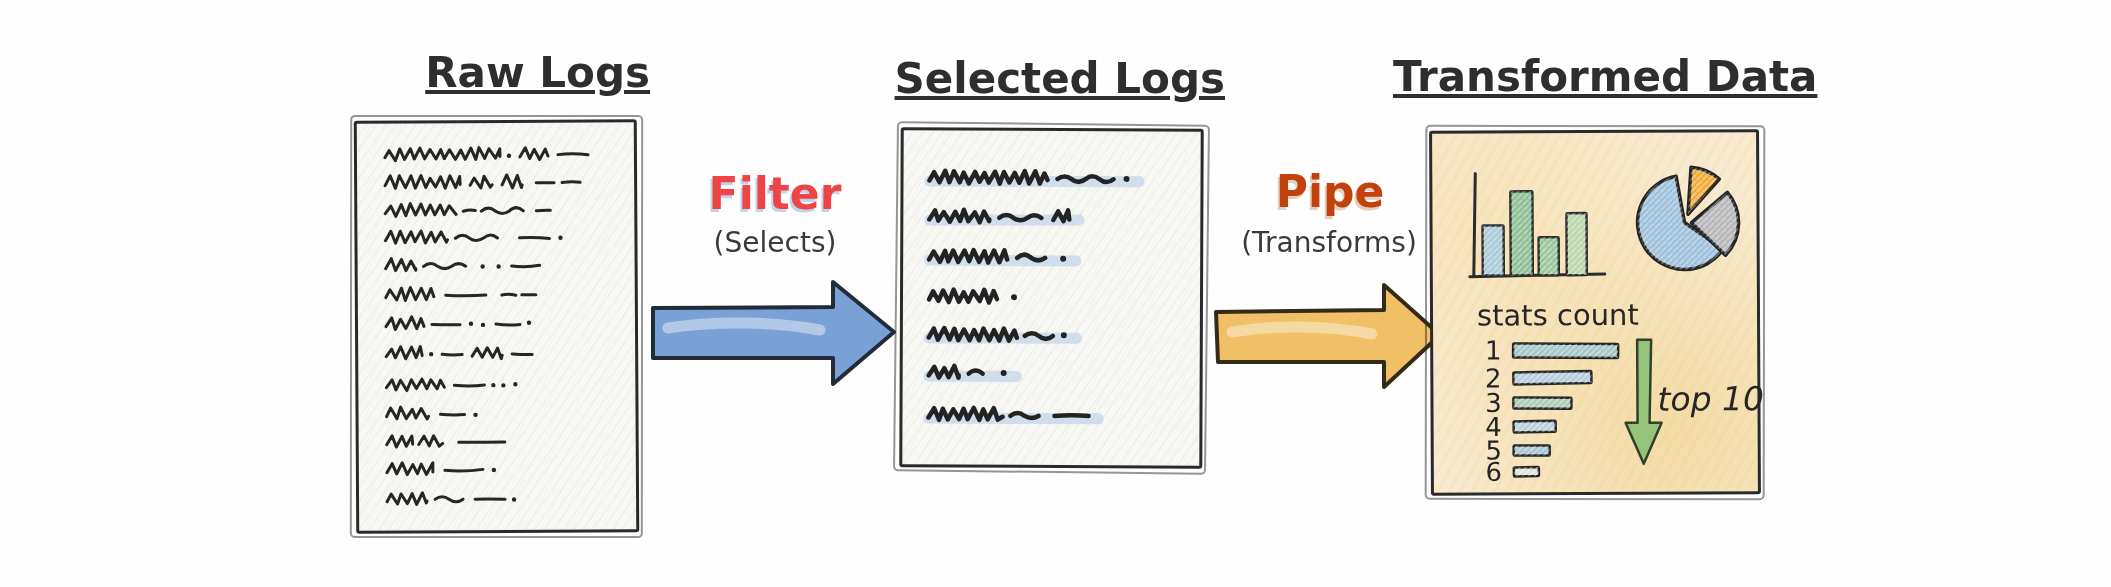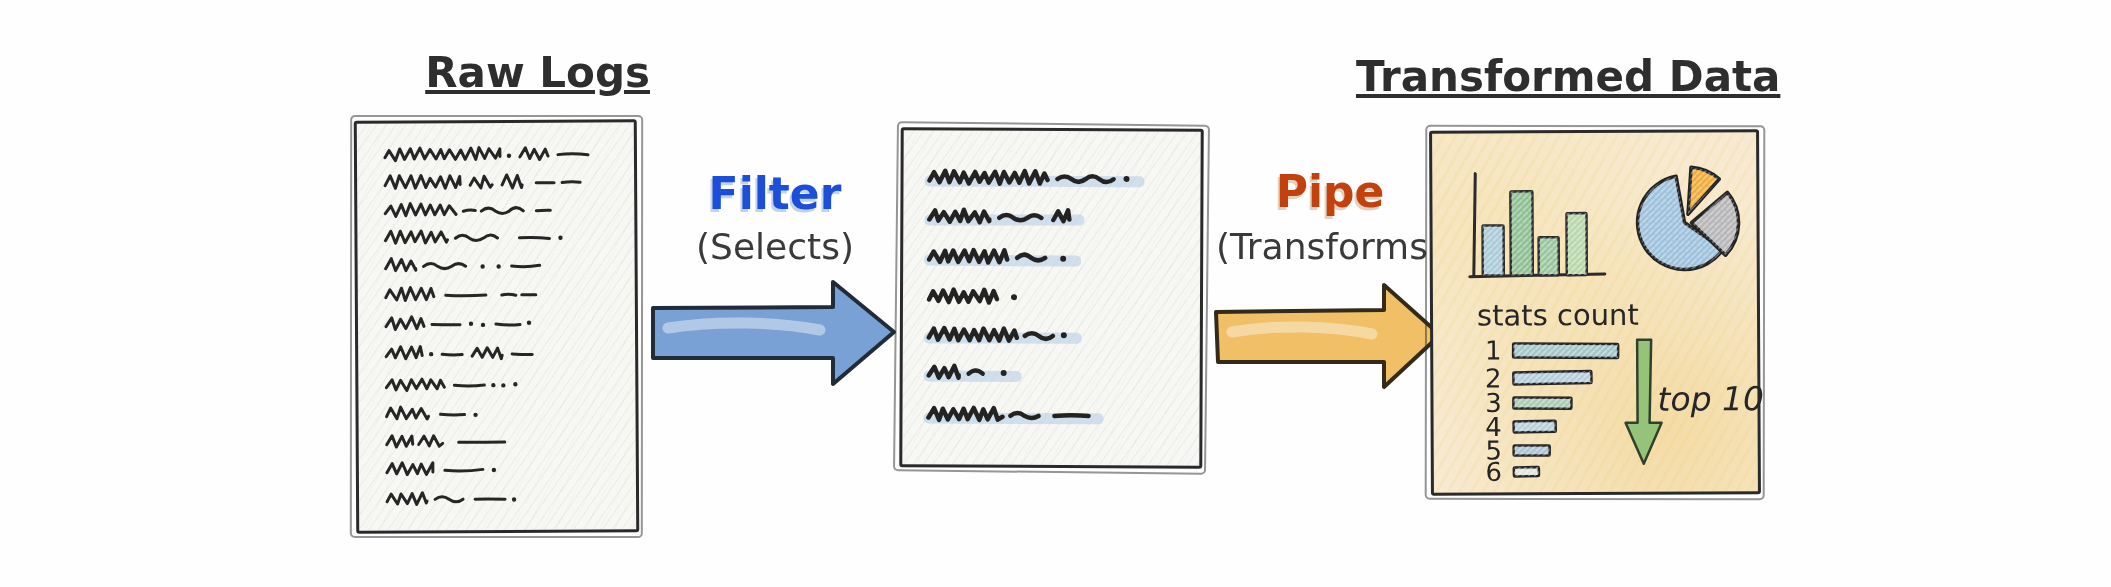--- a/index.html
+++ b/index.html
@@ -7,21 +7,21 @@
   .canvas{
     position:relative;width:2111px;height:587px;background:#fefefe;
     font-family:"DejaVu Sans",sans-serif;color:#2b2b2b;overflow:hidden;
   }
   .stage-title{
     position:absolute;text-align:right;font-size:42px;font-weight:bold;
     color:#2e2e2e;letter-spacing:0px;white-space:nowrap;text-decoration:underline;
   }
   .t-raw{left:330px;top:48px;width:320px;}
   .t-sel{left:880px;top:54px;width:345px;}
-  .t-tra{left:1356px;top:52px;width:380px;}
+  .t-tra{left:1393px;top:52px;width:380px;}
 
   .doc{
     position:absolute;border:3px solid #2a2a2a;border-radius:3px;
   }
   .doc::after{
     content:"";position:absolute;inset:-8px;border:2px solid rgba(45,45,45,.5);
     border-radius:5px;transform:rotate(.4deg);pointer-events:none;
   }
   .paper-gray{
     background:
@@ -37,41 +37,42 @@
       repeating-linear-gradient(120deg, rgba(230,190,90,.10) 0 3px, transparent 3px 10px),
       radial-gradient(circle at 72% 82%, rgba(238,196,96,.38), transparent 62%),
       radial-gradient(circle at 18% 28%, rgba(245,216,142,.32), transparent 55%),
       #f7ead0;
   }
   .doc svg{position:absolute;left:0;top:0;}
 
   .op-label{
     position:absolute;text-align:center;font-size:44px;font-weight:bold;white-space:nowrap;
   }
-  .op-label.filter{left:650px;top:168px;width:250px;color:#1d4ed8;text-shadow:-2px 3px 0 rgba(140,175,222,.55);}
+  .op-label.filter{left:650px;top:168px;width:250px;color:#ef4444;text-shadow:-2px 3px 0 rgba(140,175,222,.55);}
   .op-label.pipe{left:1215px;top:166px;width:230px;color:#c2410c;text-shadow:-2px 3px 0 rgba(150,95,25,.28);}
   .op-sub{
-    position:absolute;text-align:center;font-size:36px;color:#3a3a3a;white-space:nowrap;
+    position:absolute;text-align:center;font-size:28px;color:#3a3a3a;white-space:nowrap;
   }
   .op-sub.filter{left:630px;top:226px;width:290px;}
   .op-sub.pipe{left:1188px;top:226px;width:282px;}
   .op-arrow{position:absolute;}
   .arrow-filter{left:648px;top:278px;}
   .arrow-pipe{left:1212px;top:280px;}
 
   .panel-label{position:absolute;color:#262626;white-space:nowrap;margin-top:11px;}
   .stats-label{left:44px;top:154px;font-size:29px;}
   .top-label{left:224px;top:236px;font-size:33px;font-style:italic;}
 </style>
 </head>
 <body>
 
 <div class="canvas">
 
   <div class="stage-title t-raw">Raw Logs</div>
+  <div class="stage-title t-sel">Selected Logs</div>
   <div class="stage-title t-tra">Transformed Data</div>
 
   <div class="doc doc1 paper-gray">
     <svg id="doc1-svg" width="283" height="413" viewBox="0 0 283 413">
         <path d="M28 34 L32.1 27.0 L38.4 37.0 L42.8 25.4 L47.5 35.9 L53.5 25.3 L57.3 35.5 L63.0 24.7 L67.7 35.4 L73.1 26.1 L79.0 35.6 L83.8 26.3 L87.3 35.4 L92.6 26.5 L98.5 36.1 L103.8 26.8 L108.2 36.1 L113.9 25.0 L118.8 36.2 L122.1 24.5 L127.7 35.3 L132.0 25.7 L138.5 35.2 L142.9 25.9 L143 33.5M163 34 L168.4 24.9 L172.7 35.7 L177.3 26.6 L182.6 36.8 L188.3 26.4 L191 33.3M201 32 q15 -1.8 30 0.4" fill="none" stroke="#262626" stroke-width="3" stroke-linecap="round" stroke-linejoin="round"></path>
         <circle cx="152" cy="32.89244234142825" r="2.2" fill="#262626"></circle>
         <path d="M28 62 L33.1 52.2 L38.3 64.7 L42.2 52.2 L48.3 64.1 L53.9 52.3 L58.2 64.7 L63.9 52.1 L68.6 64.1 L73.0 55.0 L78.4 63.7 L83.5 53.4 L88.1 65.0 L92.9 52.5 L98.5 64.3 L102.6 53.3 L103 61.2M113 62 L117.0 55.0 L123.7 64.9 L127.0 53.1 L133.2 64.2 L135 61.7M145 62 L149.6 52.0 L155.3 65.0 L160.2 52.6 L164.3 64.7 L165 62.0M179 60 q9 0.0 18 0.1M205 60 q9 -1.4 18 -0.2" fill="none" stroke="#262626" stroke-width="3" stroke-linecap="round" stroke-linejoin="round"></path>
         <path d="M28 90 L33.6 82.4 L38.5 92.7 L44.0 81.0 L48.5 92.2 L53.0 80.1 L58.2 91.5 L63.7 80.6 L68.1 91.4 L73.1 81.6 L77.5 91.4 L83.0 81.7 L87.0 91.3 L92.0 82.5 L98.8 91.2 L98 90.0M106 88 q6 -1.8 12 -0.7M124 88 q7 -5.8 14 0 q7 5.0 14 0 q7 -6.5 14 0M179 88 q7 -0.5 14 -0.3" fill="none" stroke="#262626" stroke-width="3" stroke-linecap="round" stroke-linejoin="round"></path>
         <path d="M28 117 L33.4 107.6 L38.1 119.6 L42.8 107.6 L47.6 119.1 L53.6 108.4 L57.5 118.2 L63.7 107.5 L67.9 119.5 L73.8 108.9 L77.7 118.5 L83.7 108.6 L88.9 118.8 L90 116.6M98 115 q7 -5.9 14 0 q7 4.7 14 0 q7 -6.1 14 0M162 115 q15 -0.8 30 0.8" fill="none" stroke="#262626" stroke-width="3" stroke-linecap="round" stroke-linejoin="round"></path>
         <circle cx="203" cy="115.14451744034886" r="2.2" fill="#262626"></circle>

